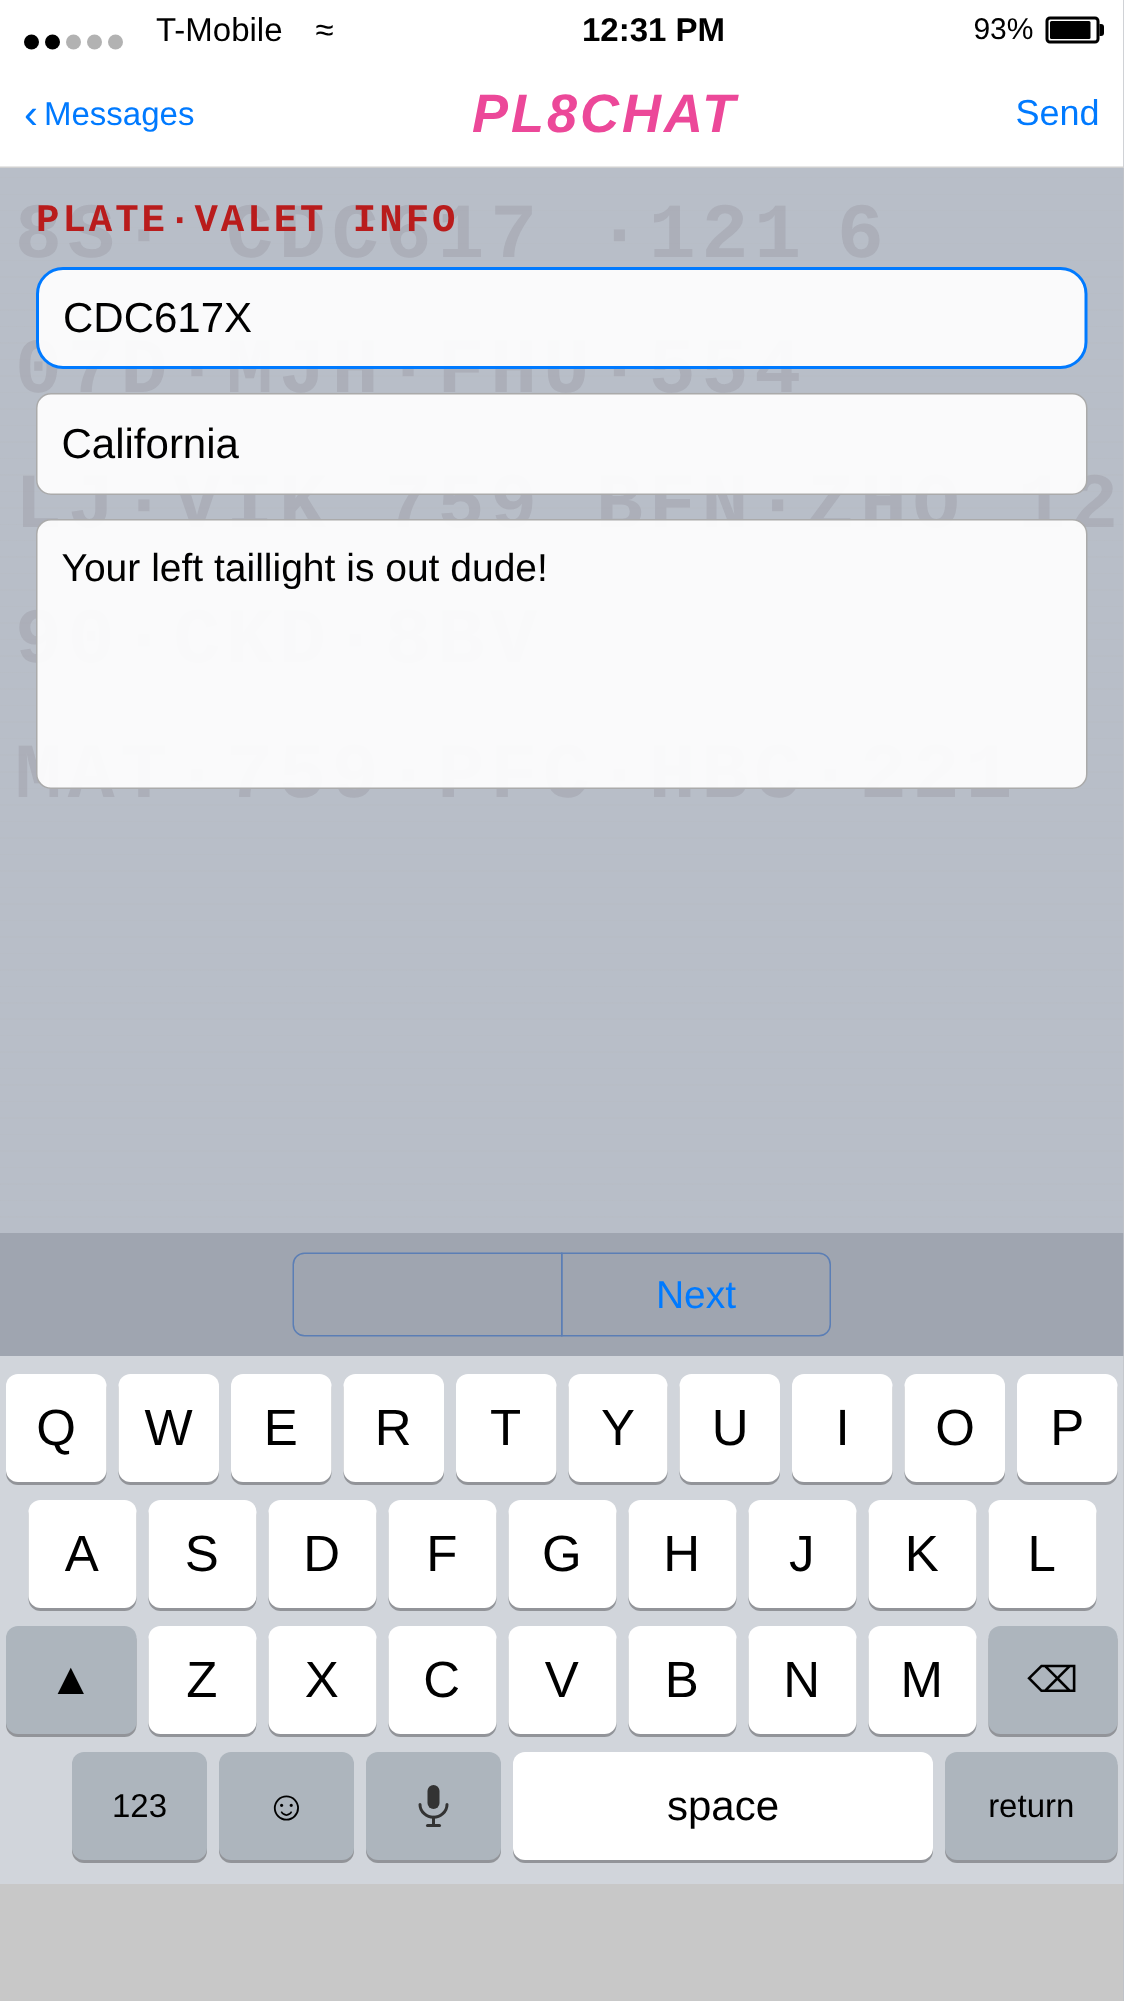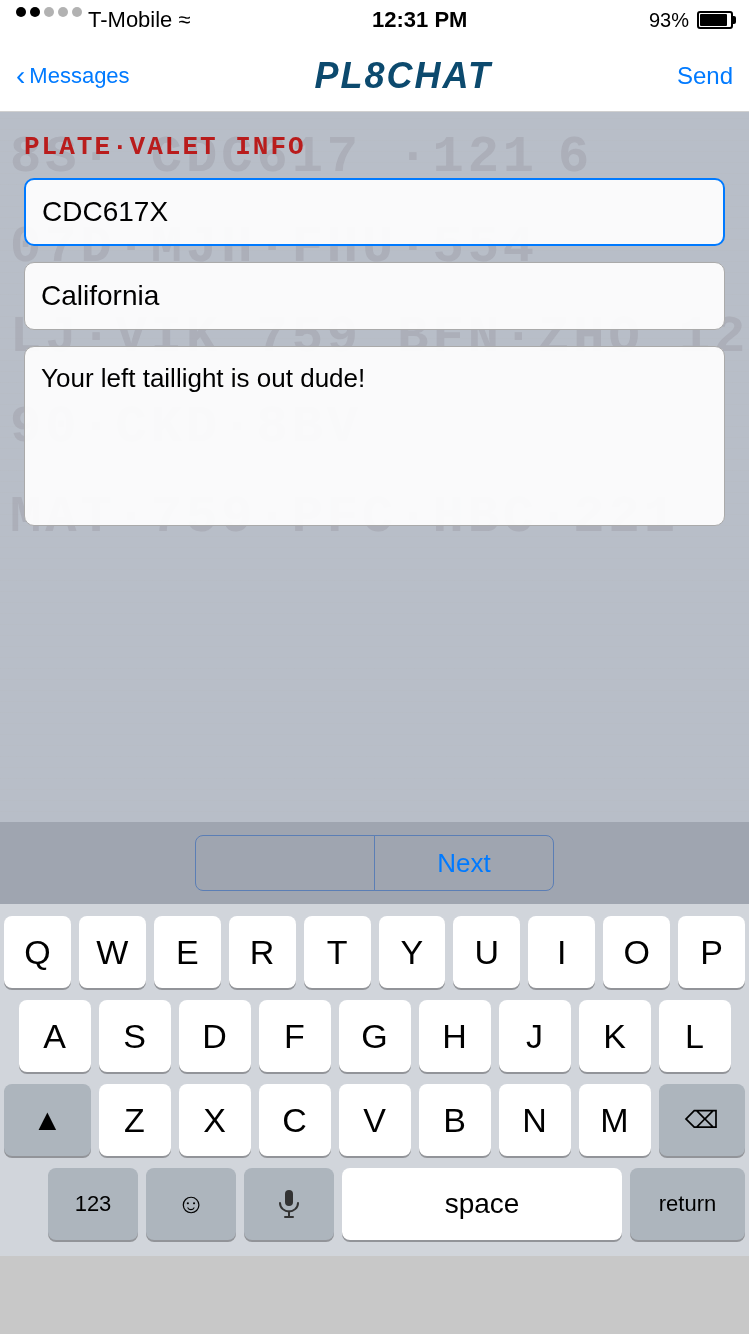--- a/index.html
+++ b/index.html
@@ -18,21 +18,21 @@
       width: 100%;
       height: 40px;
       background: white;
       display: flex;
       align-items: center;
       justify-content: space-between;
       padding: 0 16px;
       font-size: 22px;
       font-weight: 500;
     }
-    .status-left { display: flex; align-items: flex-start; gap: 6px; }
+    .status-left { display: flex; align-items: flex-end; gap: 22px; }
     .status-dots { display: flex; gap: 4px; align-items: center; }
     .dot { width: 10px; height: 10px; border-radius: 50%; }
     .dot-filled { background: #000; }
     .dot-empty { background: #000; opacity: 0.3; }
     .status-center { font-size: 22px; font-weight: 600; }
     .status-right { display: flex; align-items: center; gap: 8px; font-size: 20px; }
     .battery-icon {
       width: 36px; height: 18px;
       border: 2px solid #000;
       border-radius: 3px;
@@ -77,21 +77,21 @@
       gap: 4px;
     }
     .nav-back-chevron {
       font-size: 28px;
       color: #007aff;
       font-weight: 200;
     }
     .nav-title {
       font-size: 36px;
       font-weight: 900;
-      color: #0c4a6e;
+      color: #ec4899;
       letter-spacing: 2px;
       text-transform: uppercase;
       font-style: italic;
     }
     .nav-send {
       color: #007aff;
       font-size: 24px;
       cursor: pointer;
     }
 
@@ -164,20 +164,21 @@
       background: rgba(255,255,255,0.92);
       padding: 0 16px;
       font-size: 28px;
       color: #000;
       margin-bottom: 16px;
       outline: none;
     }
     .text-input-field:first-of-type {
       border-color: #007aff;
       border-width: 2px;
+      border-radius: 18px;
     }
 
     .message-textarea {
       width: 100%;
       height: 180px;
       border: 1.5px solid #aaa;
       border-radius: 10px;
       background: rgba(255,255,255,0.92);
       padding: 16px;
       font-size: 26px;

